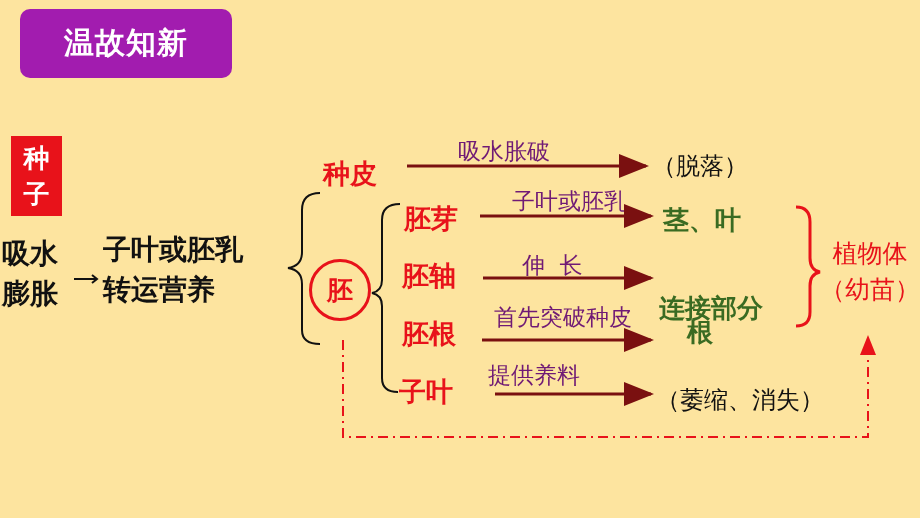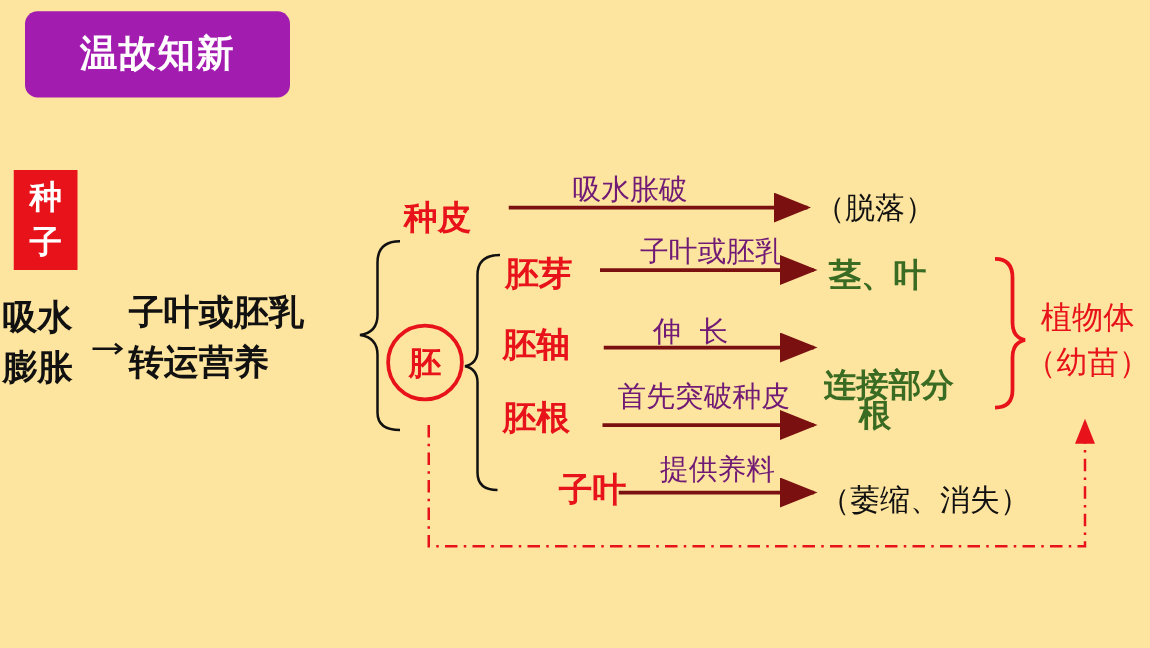--- a/index.html
+++ b/index.html
@@ -46,31 +46,31 @@
 </div>
 <div class="abs black-bold" style="left:103px; top:230px;">
   <div>子叶或胚乳</div>
   <div>转运营养</div>
 </div>
 
 <div class="abs red-bold" style="left:323px; top:156px;">种皮</div>
 <div class="abs red-bold" style="left:404px; top:201px;">胚芽</div>
 <div class="abs red-bold" style="left:402px; top:258px;">胚轴</div>
 <div class="abs red-bold" style="left:402px; top:316px;">胚根</div>
-<div class="abs red-bold" style="left:399px; top:374px;margin-left:48px;">子叶</div>
+<div class="abs red-bold" style="left:399px; top:374px;">子叶</div>
 
 <div class="abs" style="left:309px; top:259px; width:56px; height:56px; border:3px solid #e8121a; border-radius:50%; display:flex; align-items:center; justify-content:center;">
   <span class="red-bold" style="font-size:26px;">胚</span>
 </div>
 
 <div class="abs label" style="left:458px; top:136px;">吸水胀破</div>
 <div class="abs label" style="left:512px; top:186px;">子叶或胚乳</div>
 <div class="abs label" style="left:522px; top:250px; white-space:pre;">伸  长</div>
 <div class="abs label" style="left:494px; top:302px;">首先突破种皮</div>
-<div class="abs label" style="left:528px; top:360px;font-family:Liberation Mono, monospace;">提供养料</div>
+<div class="abs label" style="left:488px; top:360px;font-family:Liberation Mono, monospace;">提供养料</div>
 
 <div class="abs result" style="left:652px; top:150px;">（脱落）</div>
 <div class="abs green-bold" style="left:663px; top:203px;">茎、叶</div>
 <div class="abs green-bold" style="left:659px; top:261px;margin-top:30px;">连接部分</div>
 <div class="abs green-bold" style="left:687px; top:315px;">根</div>
 <div class="abs result" style="left:656px; top:372px;margin-top:12px;">（萎缩、消失）</div>
 
 <div class="abs red-plain" style="left:820px; top:236px;">
   <div>植物体</div>
   <div>（幼苗）</div>

